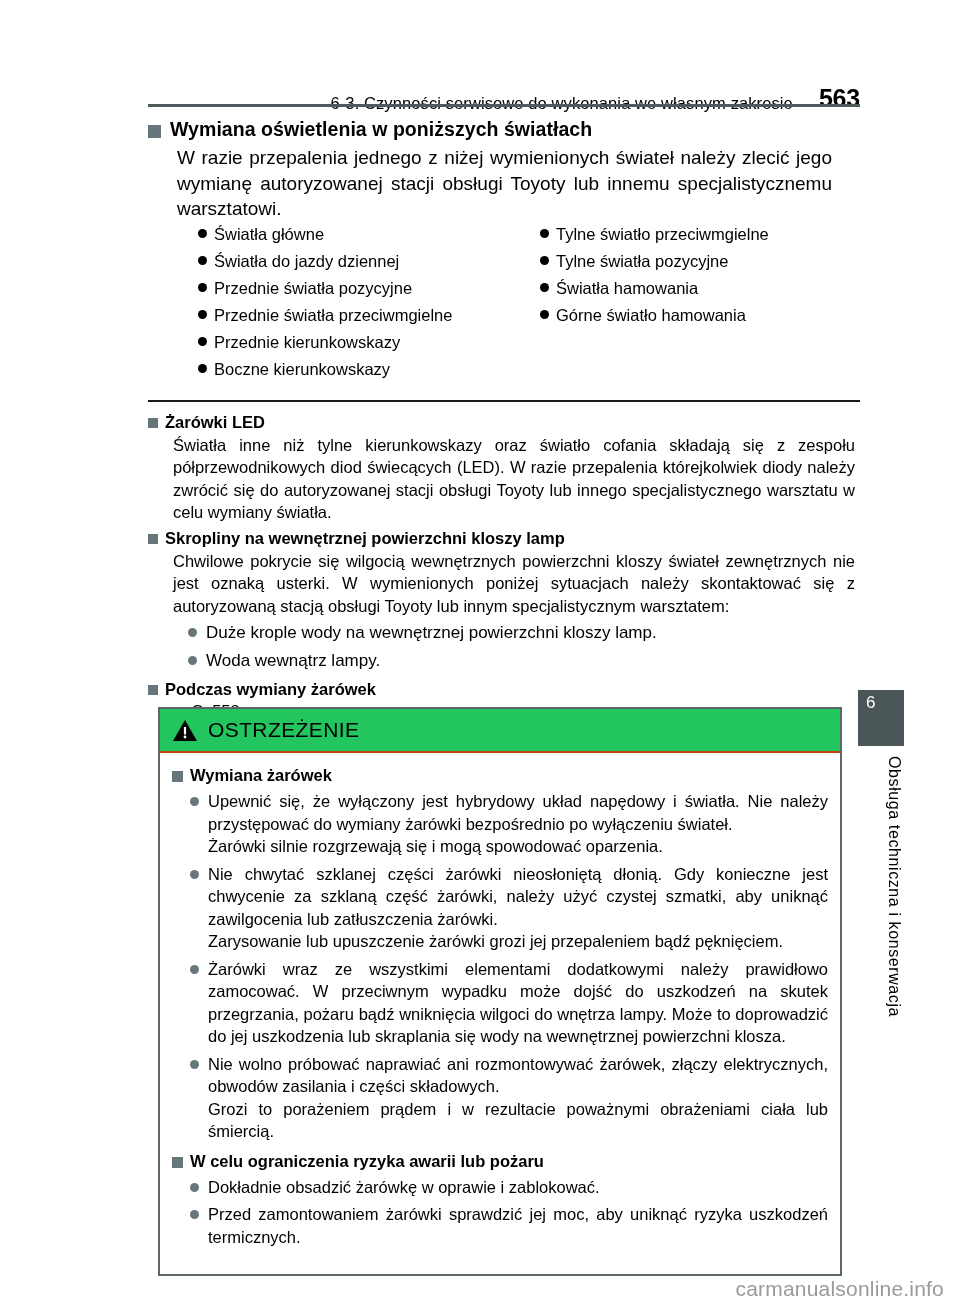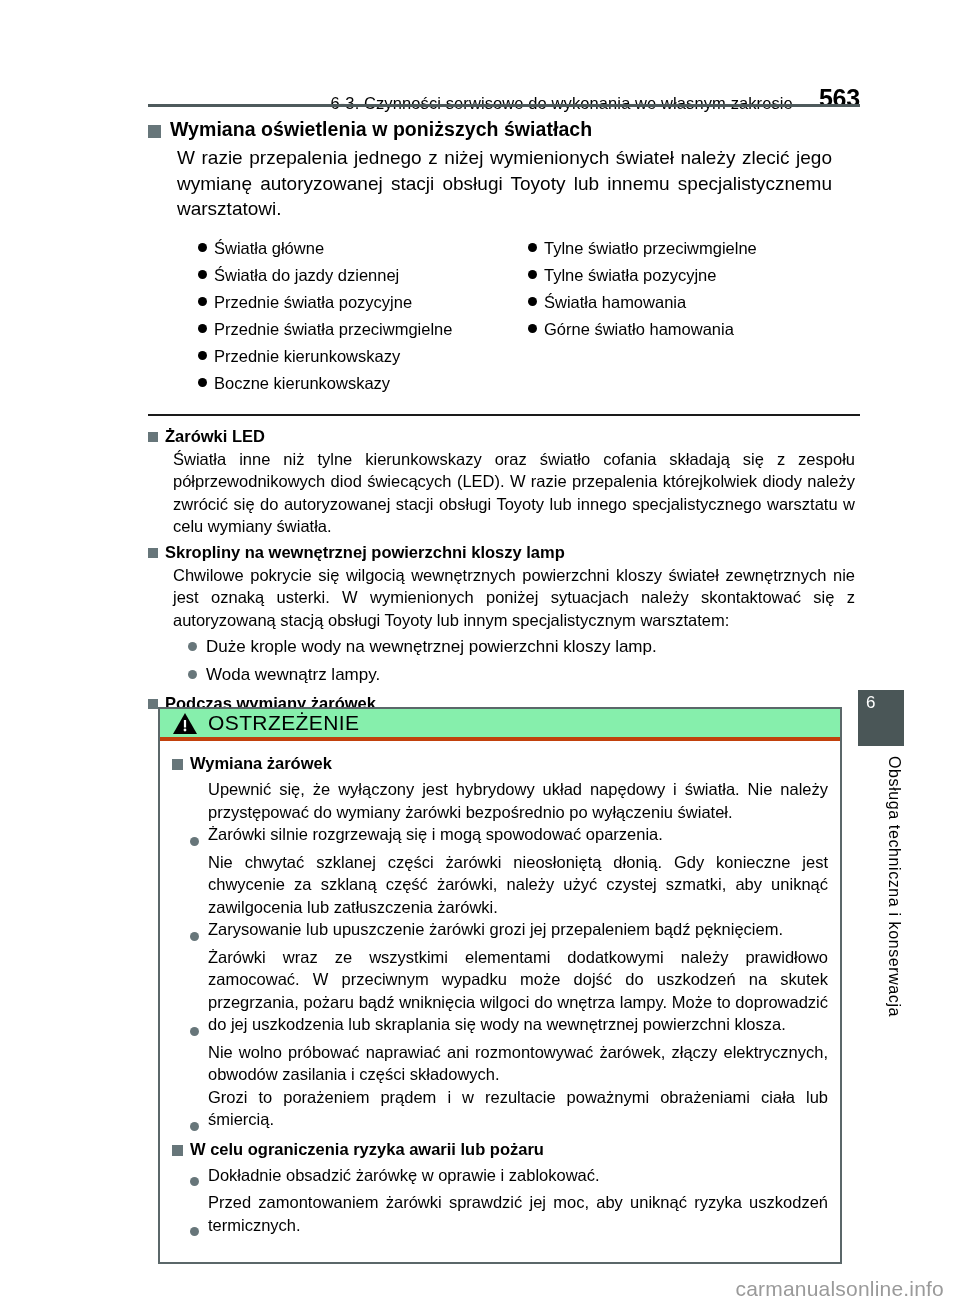--- a/index.html
+++ b/index.html
@@ -129,23 +129,24 @@
   .s1-para {
     margin-left: 29px;
     font-size: 19px;
     line-height: 25.5px;
     text-align: justify;
     width: 655px;
     margin-top: 4px;
   }
 
   .s1-cols {
-    margin-top: 14px;
+    margin-top: 0;
     margin-left: 50px;
     display: flex;
+    justify-content: space-between;
   }
   .s1-col {
     display: flex;
     flex-direction: column;
   }
   .s1-col.left { width: 330px; }
   .s1-col.right { width: 320px; }
   .dot-item {
     display: flex;
     align-items: flex-start;
@@ -219,23 +220,23 @@
   .warn-box {
     position: absolute;
     left: 158px;
     top: 707px;
     width: 684px;
     border: 2px solid #5b6769;
     box-sizing: border-box;
     background: #ffffff;
   }
   .warn-title-bar {
-    background: #86efac;
-    border-bottom: 4px solid #c2410c;
-    height: 32px;
+    background: #22c55e;
+    border-bottom: 2px solid #c2410c;
+    height: 44px;
     display: flex;
     align-items: center;
     padding-left: 12px;
     box-sizing: border-box;
   }
   .warn-tri {
     width: 26px;
     height: 23px;
     position: relative;
     margin-right: 10px;
@@ -257,21 +258,21 @@
   .w-head .sq {
     width: 11px; height: 11px; margin-top: 5px; margin-right: 7px;
     background: #67767a;
   }
   .w-head-text {
     font-weight: bold;
     font-size: 16.5px;
   }
   .w-item {
     display: flex;
-    align-items: flex-end;
+    align-items: flex-start;
     margin-left: 18px;
     margin-top: 5px;
   }
   .w-item .gdot {
     margin-top: 7px;
     margin-right: 9px;
   }
   .w-text {
     font-size: 16.5px;
     line-height: 22.5px;

